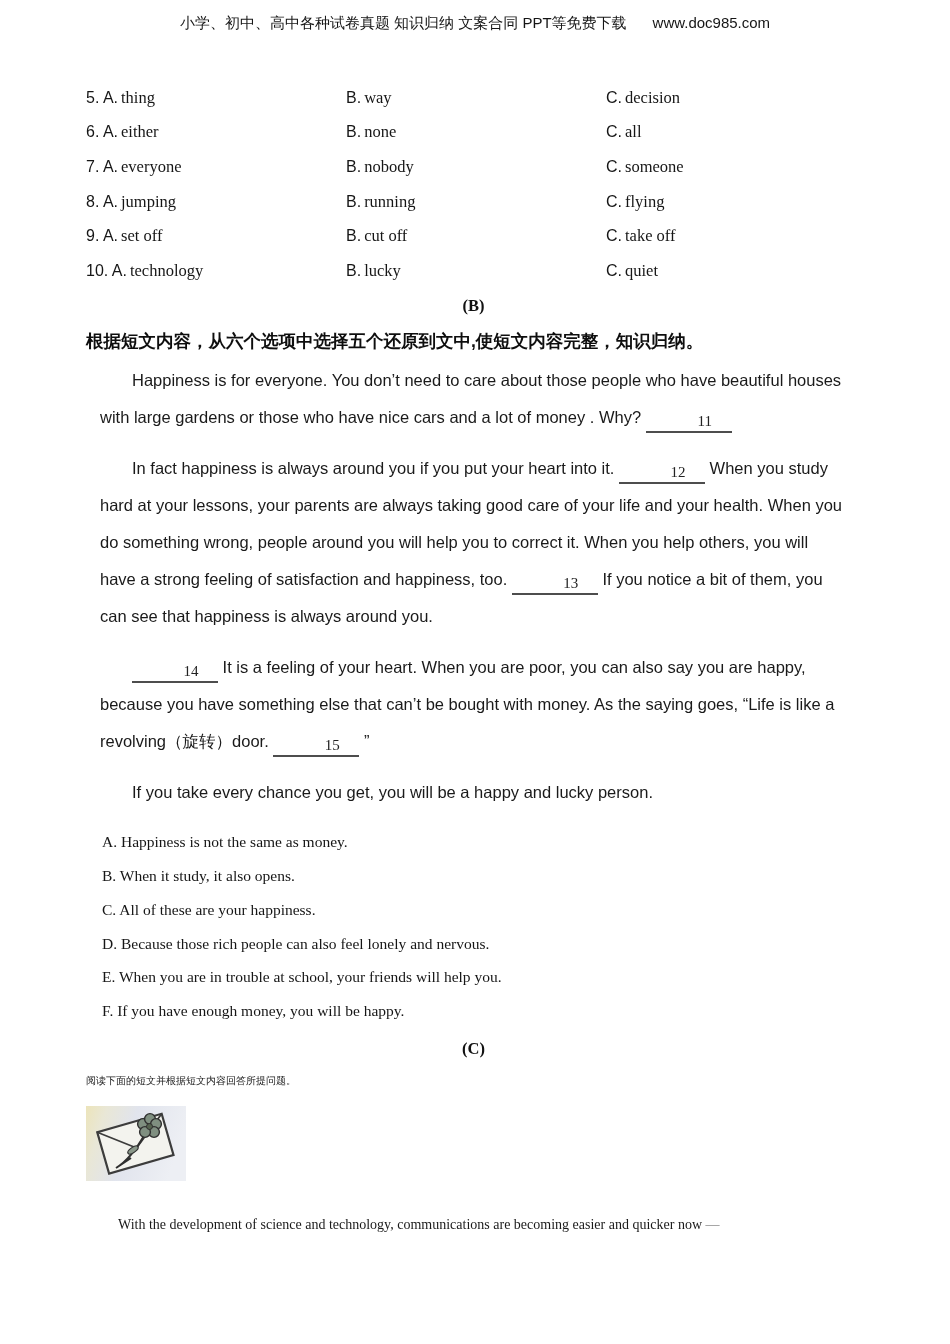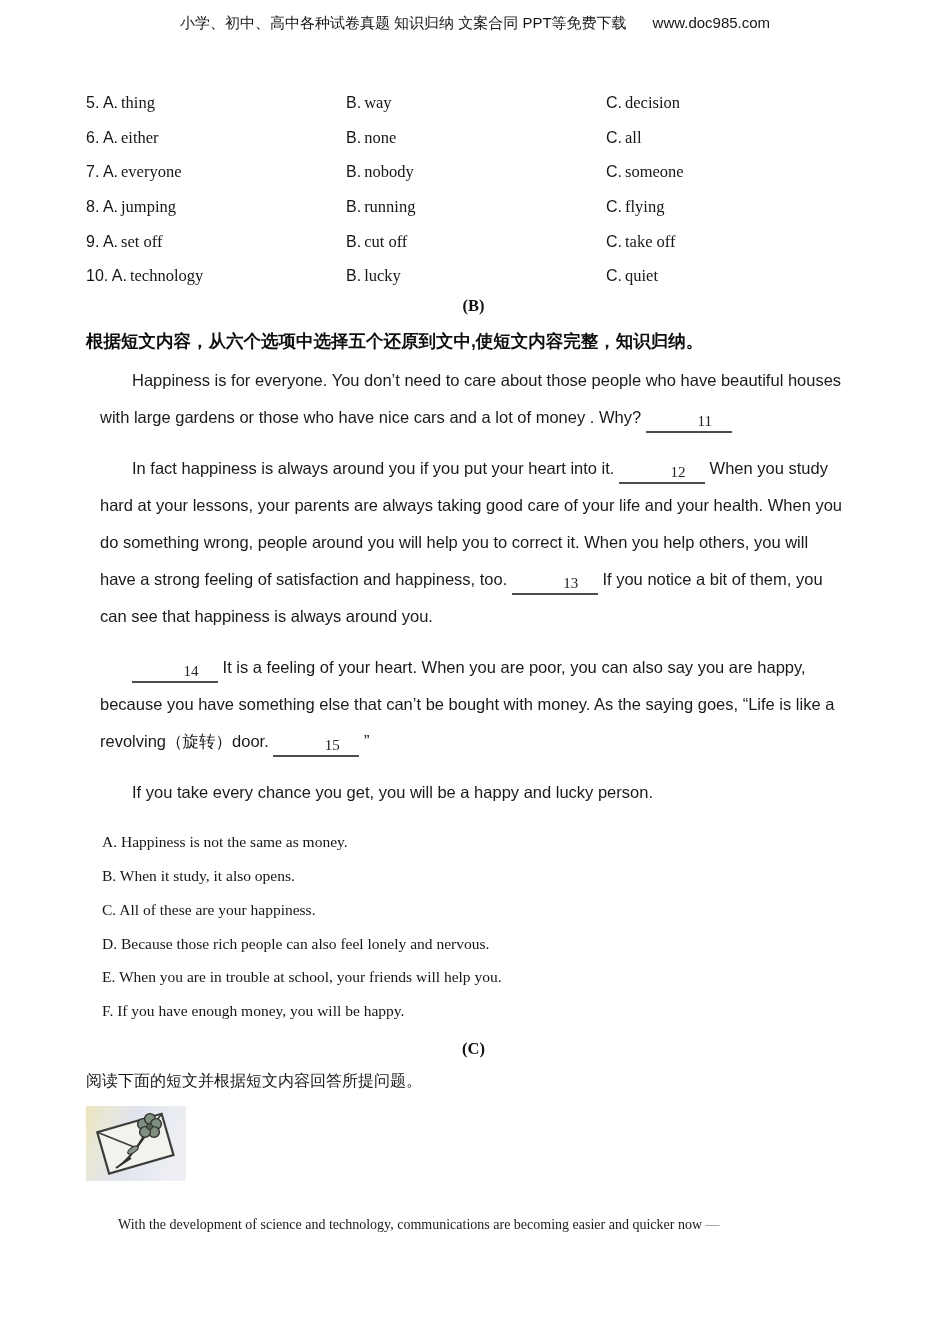--- a/index.html
+++ b/index.html
@@ -17,21 +17,21 @@
     text-align:center;
     font-family:"Liberation Sans", sans-serif;
     font-size:15px; color:#151515;
     line-height:20px;
     white-space:nowrap;
   }
   .header .site { margin-left:26px; color:#151515; text-decoration:none; font-weight:500; }
 
   
   .mcq { margin-top:47px; }
-  .mcq-row { display:flex; height:34.7px; line-height:46px; }
+  .mcq-row { display:flex; height:34.7px; line-height:35px;align-items:flex-end; }
   .mcq .cell { white-space:nowrap; }
   .mcq .c1 { width:260px; }
   .mcq .c2 { width:260px; }
   .mcq .c3 { flex:1; }
   .pfx { font-family:"Liberation Sans", sans-serif; font-size:16px; color:#161616; }
   .word { font-family:"Liberation Serif", serif; font-size:16.5px; color:#161616; margin-left:3px; }
 
   
   .sec-title {
     text-align:center; font-family:"Liberation Serif", serif;
@@ -42,21 +42,21 @@
 
   
   .cn-bold {
     margin-top:11px;
     font-family:"Liberation Sans", sans-serif;
     font-weight:700; font-size:17.5px; line-height:24px; color:#0e0e0e;
   }
   .cn-normal {
     margin-top:9px;
     font-family:"Liberation Serif", serif;
-    font-size:16px; line-height:22px; color:#191919;
+    font-size:10px; line-height:22px; color:#191919;
   }
 
   
   .psg {
     margin:14px;
     font-family:"Liberation Sans", sans-serif;
     font-size:16.5px; line-height:37px; color:#1a1a1a;
     text-align:left;
   }
   .psg.first { margin-top:9px; }

